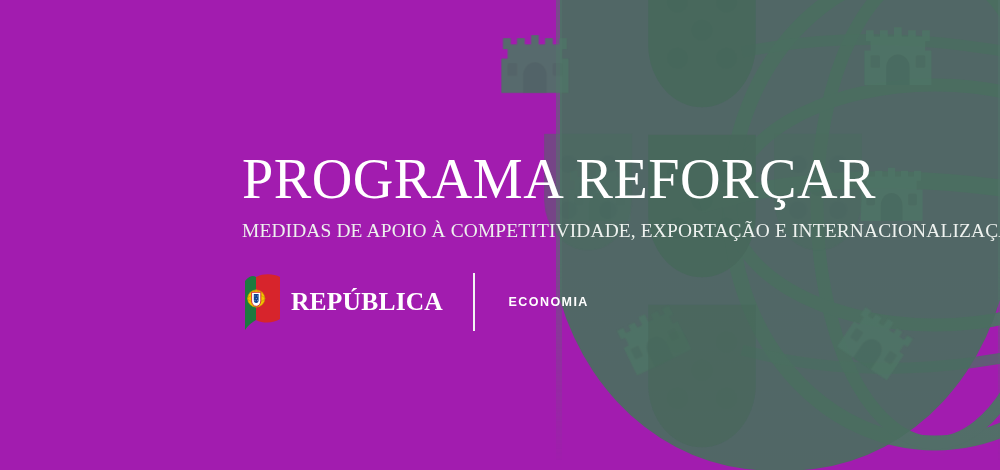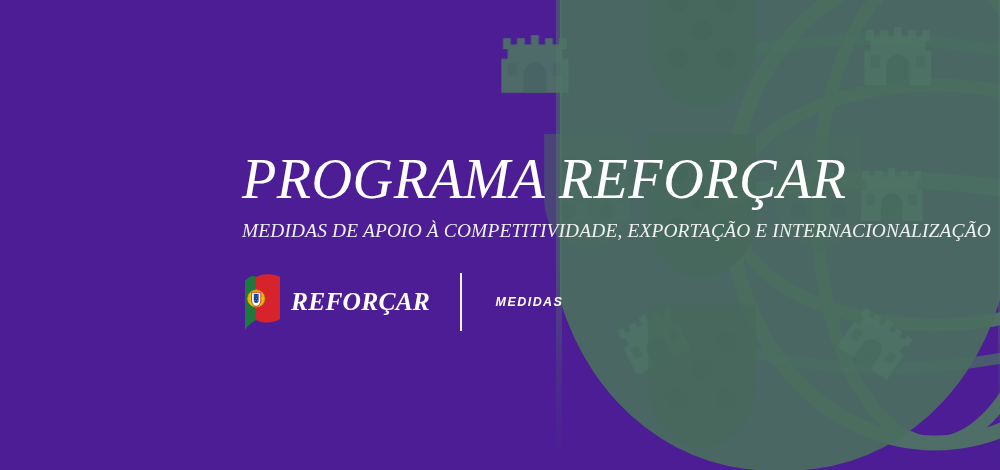--- a/index.html
+++ b/index.html
@@ -6,23 +6,22 @@
   html, body {
     margin: 0;
     padding: 0;
     background: #3f5d51;
   }
   #stage {
     position: relative;
     width: 1000px;
     height: 470px;
     overflow: hidden;
-    background: #4c1d95;
+    background: #a21caf;
     font-family: "Liberation Sans", sans-serif;
-    font-style: italic;
     -webkit-font-smoothing: antialiased;
   }
 
   
   .wm {
     position: absolute;
     top: 0;
     left: 0;
     width: 1000px;
     height: 470px;
@@ -226,21 +225,21 @@
               <circle cx="1.2" cy="-2.6" r="0.45"></circle>
               <circle cx="0" cy="0" r="0.45"></circle>
               <circle cx="-1.2" cy="2.2" r="0.45"></circle>
               <circle cx="1.2" cy="2.2" r="0.45"></circle>
             </g>
           </g>
         </svg>
       </div>
 
       <div class="rep-block">
-        <span>REFORÇAR</span>
+        <span>REPÚBLICA</span>
       </div>
 
       <div class="v-rule"></div>
 
-      <div class="economia">MEDIDAS</div>
+      <div class="economia">ECONOMIA</div>
     </div>
   </div>
 </div>
 
 </body></html>

